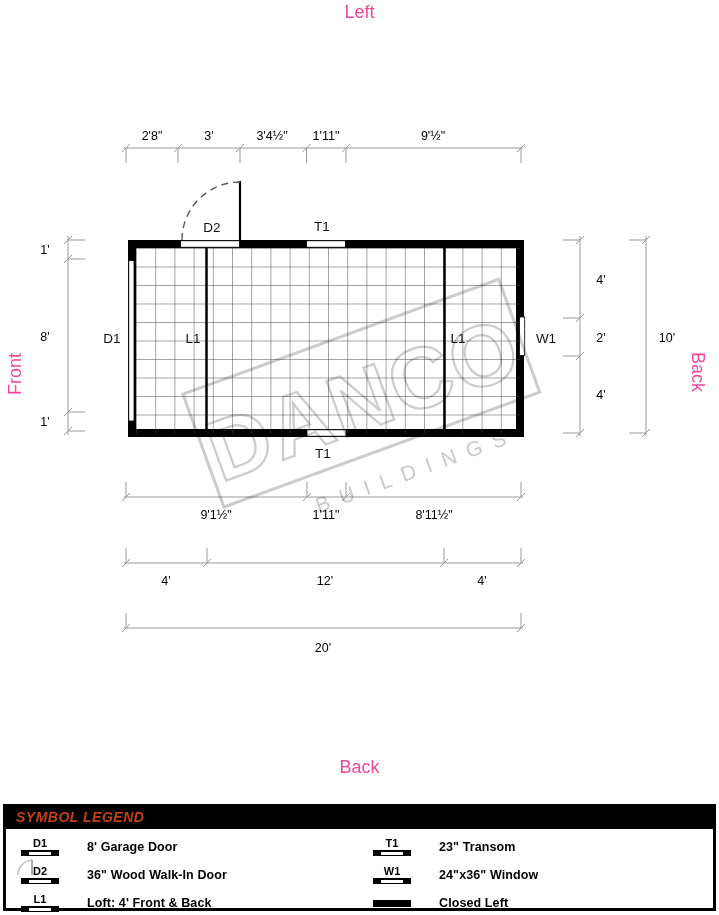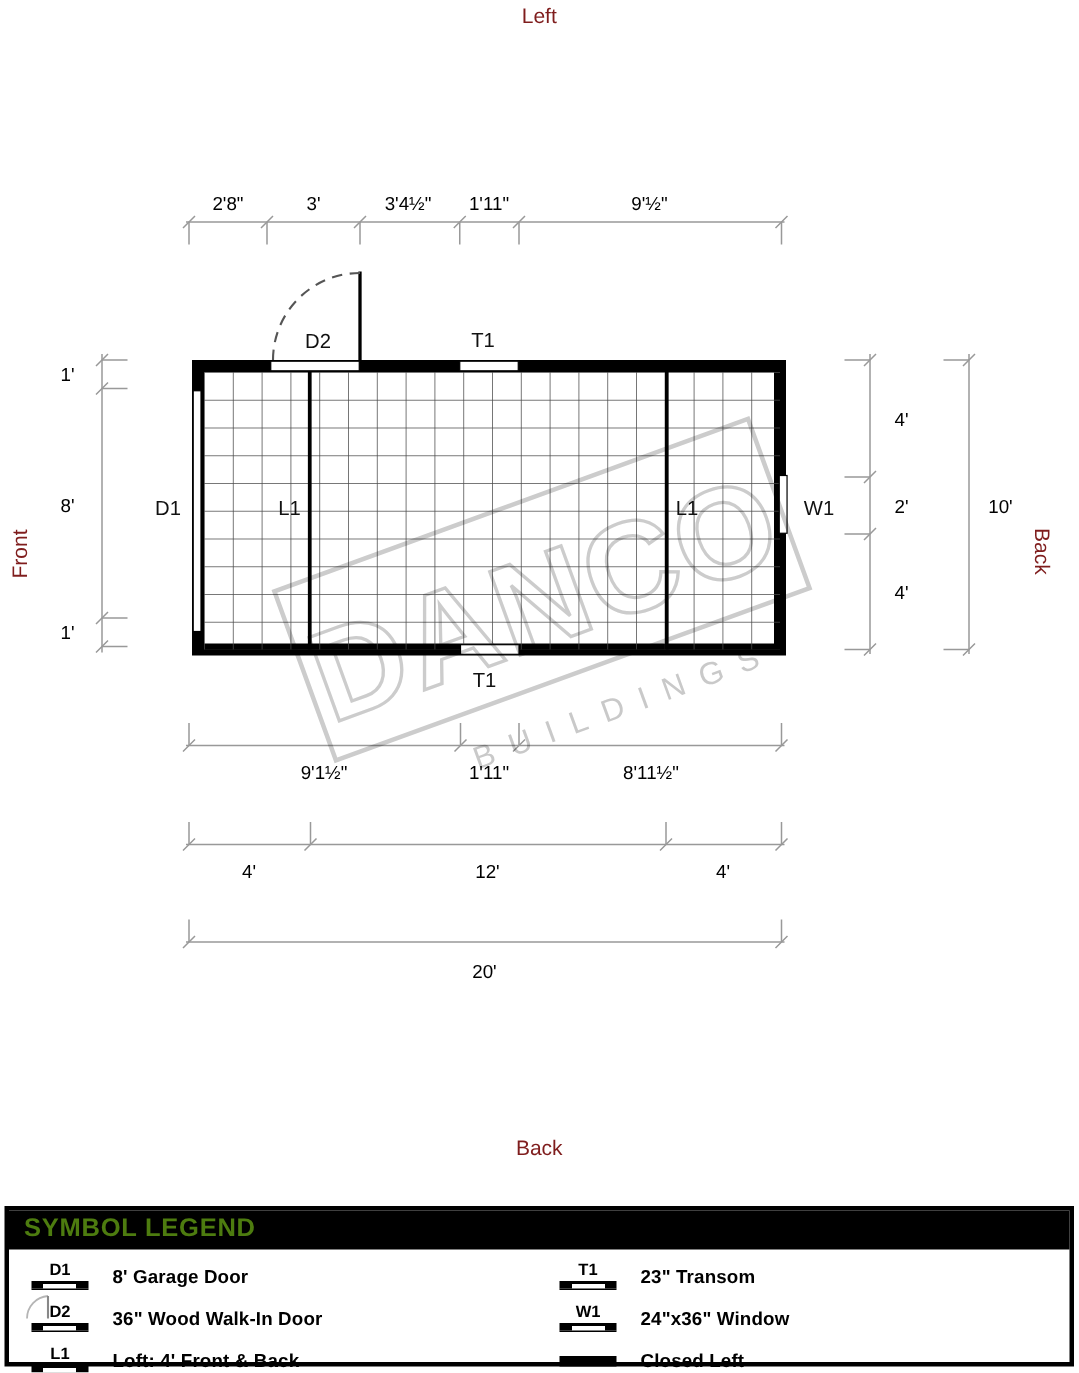--- a/index.html
+++ b/index.html
@@ -2,43 +2,43 @@
 <html><head>
 <meta charset="utf-8">
 <style>
   html,body{margin:0;padding:0;background:#fff;}
   .canvas{position:relative;width:719px;height:915px;background:#fff;overflow:hidden;
           font-family:"Liberation Sans",sans-serif;color:#000;}
   .canvas svg{position:absolute;left:0;top:0;}
   svg text{font-family:"Liberation Sans",sans-serif;}
   .dim-text{font-size:12.5px;fill:#000;}
   .plan-lbl{font-size:13.5px;fill:#111;}
-  .orient{position:absolute;font-size:14px;color:#7f1d1d;}
+  .orient{position:absolute;font-size:18px;color:#ec4899;}
   .orient.top,.orient.bottom{left:0;width:719px;text-align:center;}
   .orient.top{top:2px;}
   .orient.bottom{top:757px;}
   .orient.front{left:5px;top:353px;writing-mode:vertical-rl;transform:rotate(180deg);}
   .orient.back{left:687px;top:352px;writing-mode:vertical-rl;}
   
   .legend{position:absolute;left:3px;top:804px;width:713px;height:107px;border:3px solid #000;
           background:#fff;box-sizing:border-box;}
-  .legend-header{background:#000;color:#4d7c0f;font-weight:bold;font-size:17px;
-          letter-spacing:.5px;padding:2px 0 4px 10px;}
+  .legend-header{background:#000;color:#c2410c;font-weight:bold;font-size:14px;
+          letter-spacing:.5px;padding:2px 0 4px 10px;font-style:italic;}
   .legend-body{display:flex;padding:7px 0 0 13px;}
   .legend-col{display:flex;flex-direction:column;gap:7px;}
   .legend-col.left{width:352px;}
   .legend-row{display:flex;align-items:center;height:21px;}
   .sym{width:42px;display:flex;flex-direction:column;align-items:center;position:relative;}
   .sym-code{font-size:11px;font-weight:bold;line-height:11px;position:relative;z-index:1;}
   .bar{width:38px;height:6px;margin-top:1px;box-sizing:border-box;border-top:2px solid #000;
        border-bottom:1px solid #000;
        background:linear-gradient(to right,#000 0 8px,#fff 8px 30px,#000 30px 38px);}
   .bar.solid{background:#000;height:7px;border:none;margin-top:2px;}
   .swing{position:absolute;left:-2px;top:-7px;z-index:0;}
-  .item-label{font-size:12.5px;font-weight:bold;margin-left:14px;letter-spacing:.1px;}
+  .item-label{font-size:12.5px;font-weight:bold;margin-left:26px;letter-spacing:.1px;}
 </style>
 </head>
 <body>
 
 <div class="canvas">
 
   <div class="orient top">Left</div>
   <div class="orient front">Front</div>
   <div class="orient back">Back</div>
   <div class="orient bottom">Back</div>

